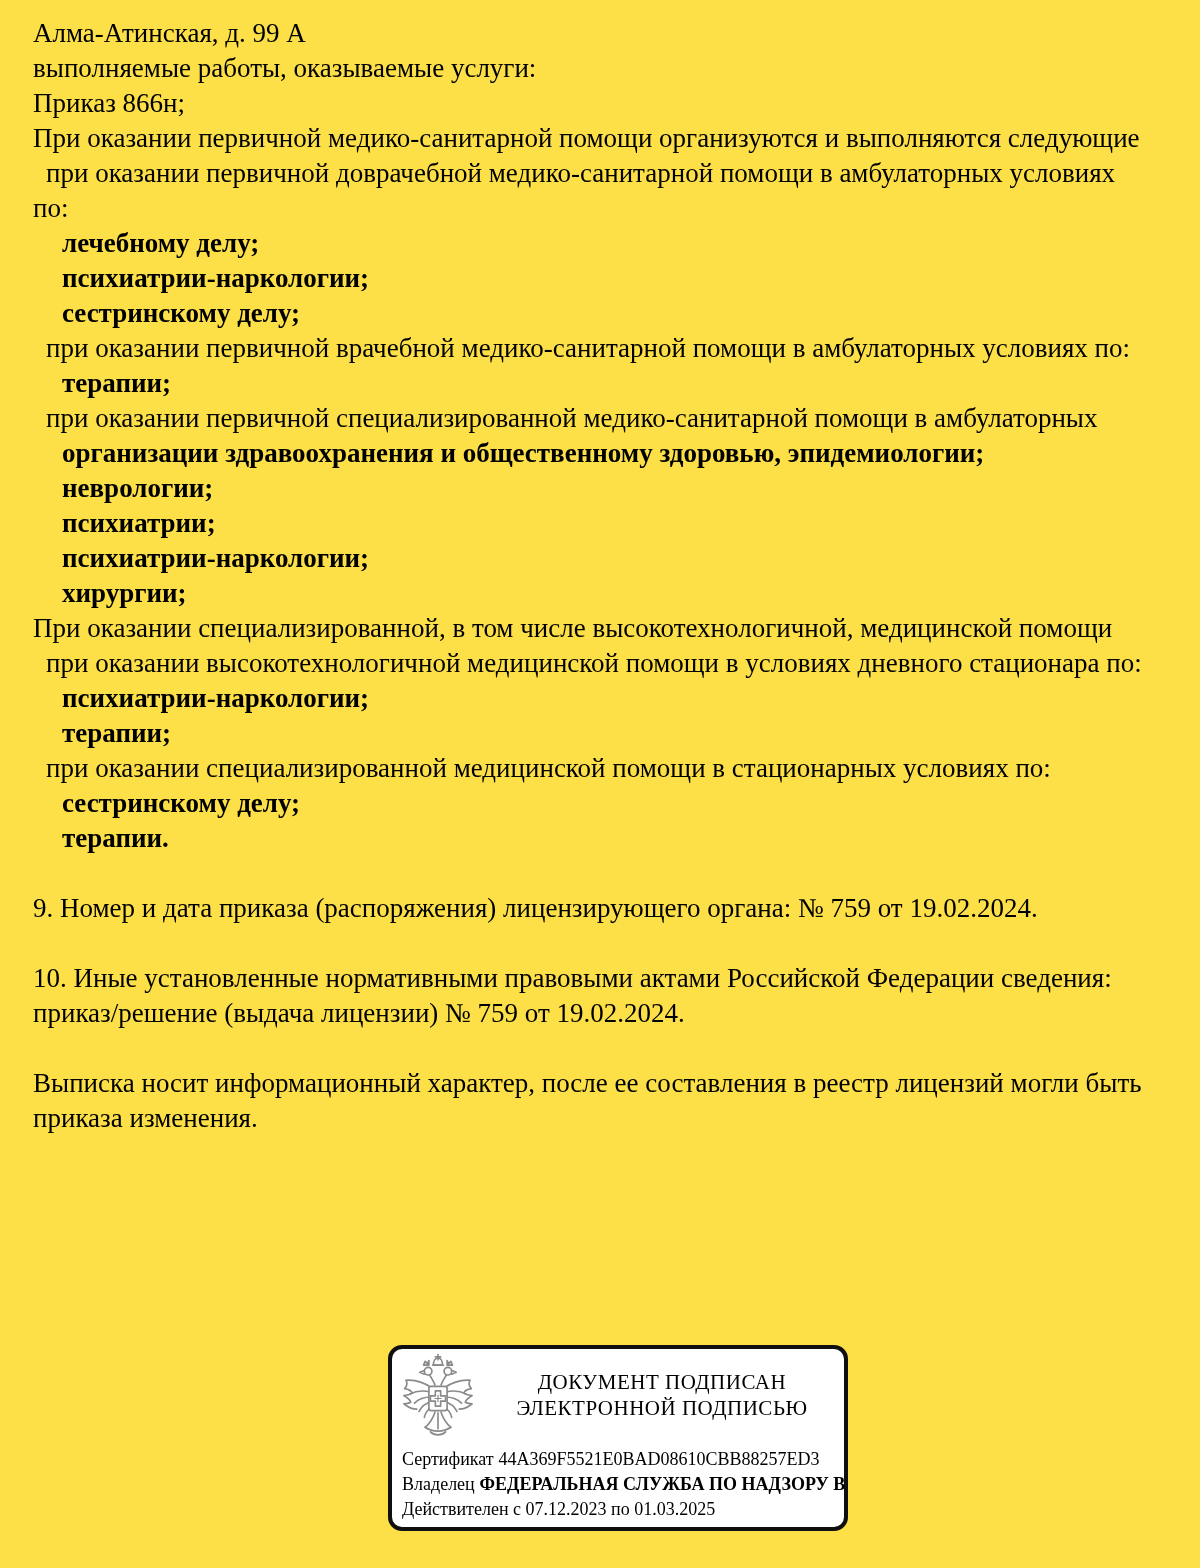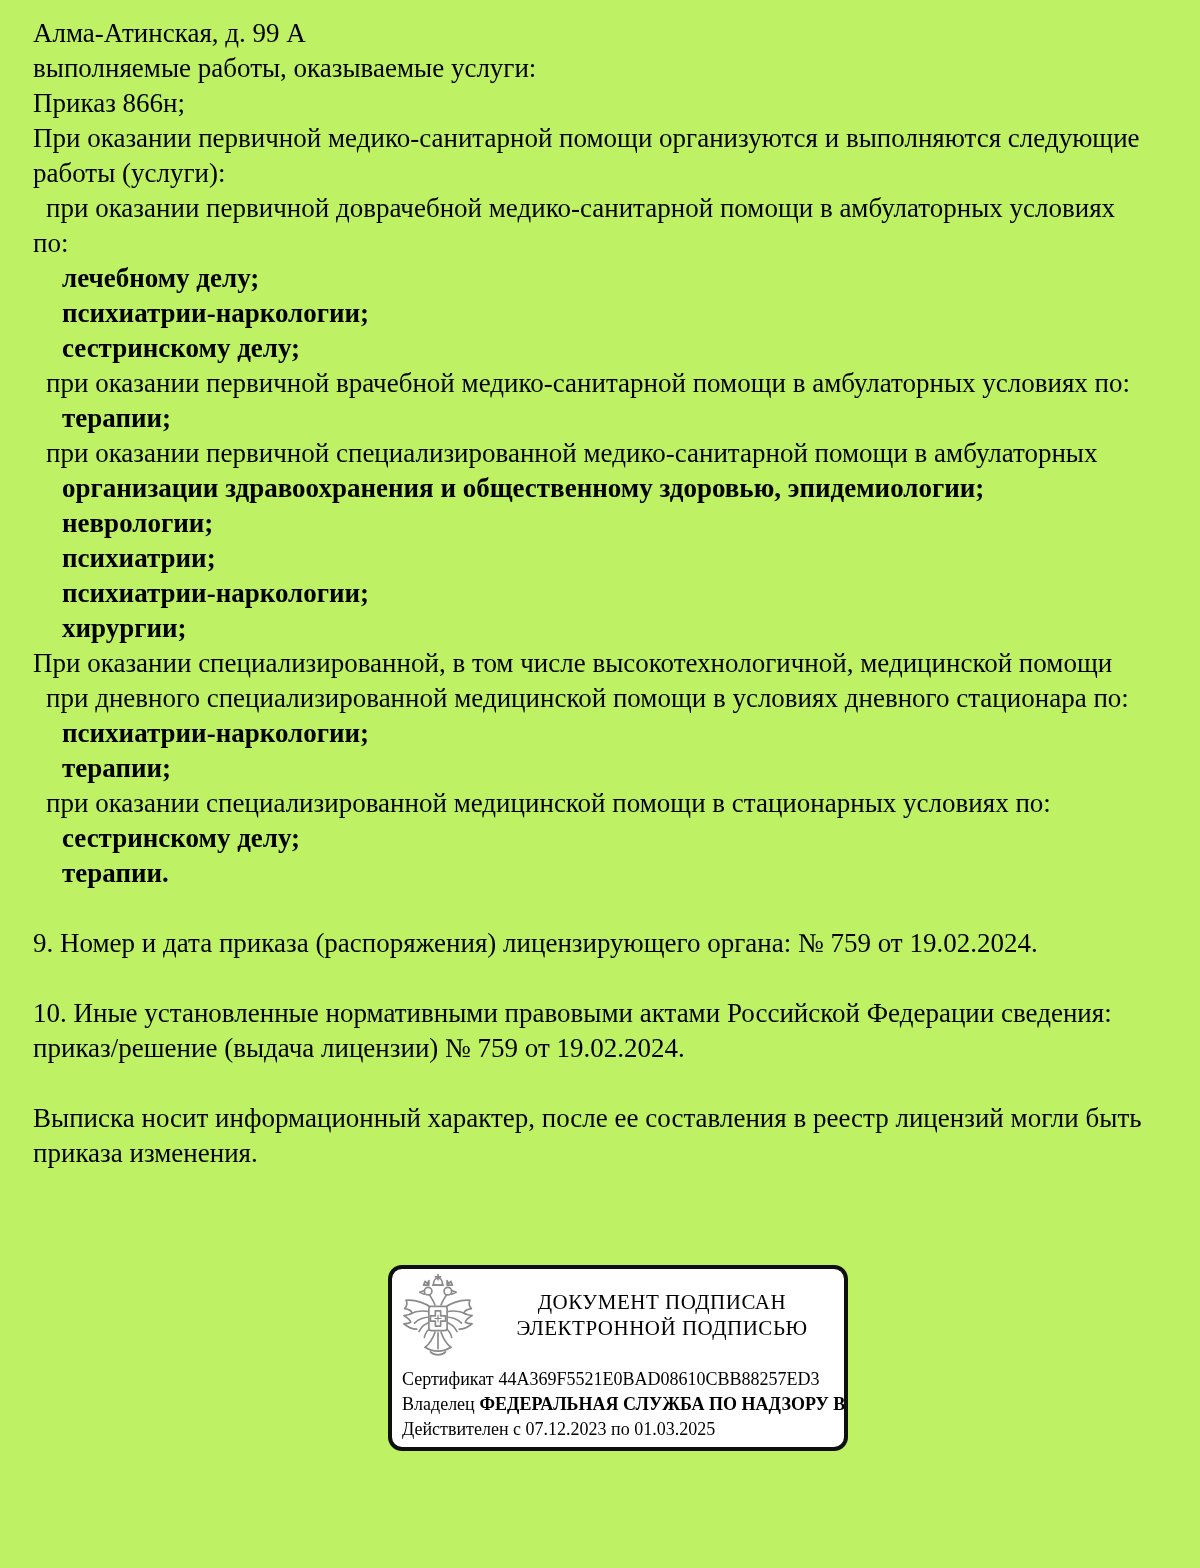--- a/index.html
+++ b/index.html
@@ -1,40 +1,40 @@
 <!DOCTYPE html>
 <html><head>
 <meta charset="utf-8">
 <style>
   html, body { margin: 0; padding: 0; background: #ffffff; }
   .page {
     position: relative;
     width: 1200px;
     height: 1568px;
-    background: #bef264;
+    background: #fde047;
     color: #000000;
     font-family: "Liberation Serif", "DejaVu Serif", serif;
     overflow: hidden;
   }
   .textblock {
     position: absolute;
     left: 33px;
     top: 16px;
     width: 1145px;
     font-size: 27px;
     line-height: 35px;
   }
   .line { min-height: 35px; white-space: nowrap; }
   .i1 { padding-left: 13px; }
   .i2 { padding-left: 29px; font-weight: bold; }
 
   .stamp {
     position: absolute;
     left: 388px;
-    top: 1265px;
+    top: 1345px;
     width: 460px;
     height: 186px;
     box-sizing: border-box;
     border: 4px solid #0f0f0f;
     border-radius: 14px;
     background: #ffffff;
     overflow: hidden;
   }
   .emblem { position: absolute; left: 8px; top: 4px; }
   .stitle {
@@ -57,36 +57,35 @@
 </head>
 <body>
 
 <div class="page">
 
   <div class="textblock">
       <div class="line i0">Алма-Атинская, д. 99 А</div>
       <div class="line i0">выполняемые работы, оказываемые услуги:</div>
       <div class="line i0">Приказ 866н;</div>
       <div class="line i0">При оказании первичной медико-санитарной помощи организуются и выполняются следующие</div>
-      <div class="line i0">работы (услуги):</div>
       <div class="line i1">при оказании первичной доврачебной медико-санитарной помощи в амбулаторных условиях</div>
       <div class="line i0">по:</div>
       <div class="line i2">лечебному делу;</div>
       <div class="line i2">психиатрии-наркологии;</div>
       <div class="line i2">сестринскому делу;</div>
       <div class="line i1">при оказании первичной врачебной медико-санитарной помощи в амбулаторных условиях по:</div>
       <div class="line i2">терапии;</div>
       <div class="line i1">при оказании первичной специализированной медико-санитарной помощи в амбулаторных</div>
       <div class="line i2">организации здравоохранения и общественному здоровью, эпидемиологии;</div>
       <div class="line i2">неврологии;</div>
       <div class="line i2">психиатрии;</div>
       <div class="line i2">психиатрии-наркологии;</div>
       <div class="line i2">хирургии;</div>
       <div class="line i0">При оказании специализированной, в том числе высокотехнологичной, медицинской помощи</div>
-      <div class="line i1">при дневного специализированной медицинской помощи в условиях дневного стационара по:</div>
+      <div class="line i1">при оказании высокотехнологичной медицинской помощи в условиях дневного стационара по:</div>
       <div class="line i2">психиатрии-наркологии;</div>
       <div class="line i2">терапии;</div>
       <div class="line i1">при оказании специализированной медицинской помощи в стационарных условиях по:</div>
       <div class="line i2">сестринскому делу;</div>
       <div class="line i2">терапии.</div>
       <div class="line i0">&nbsp;</div>
       <div class="line i0">9. Номер и дата приказа (распоряжения) лицензирующего органа: № 759 от 19.02.2024.</div>
       <div class="line i0">&nbsp;</div>
       <div class="line i0">10. Иные установленные нормативными правовыми актами Российской Федерации сведения:</div>
       <div class="line i0">приказ/решение (выдача лицензии) № 759 от 19.02.2024.</div>

